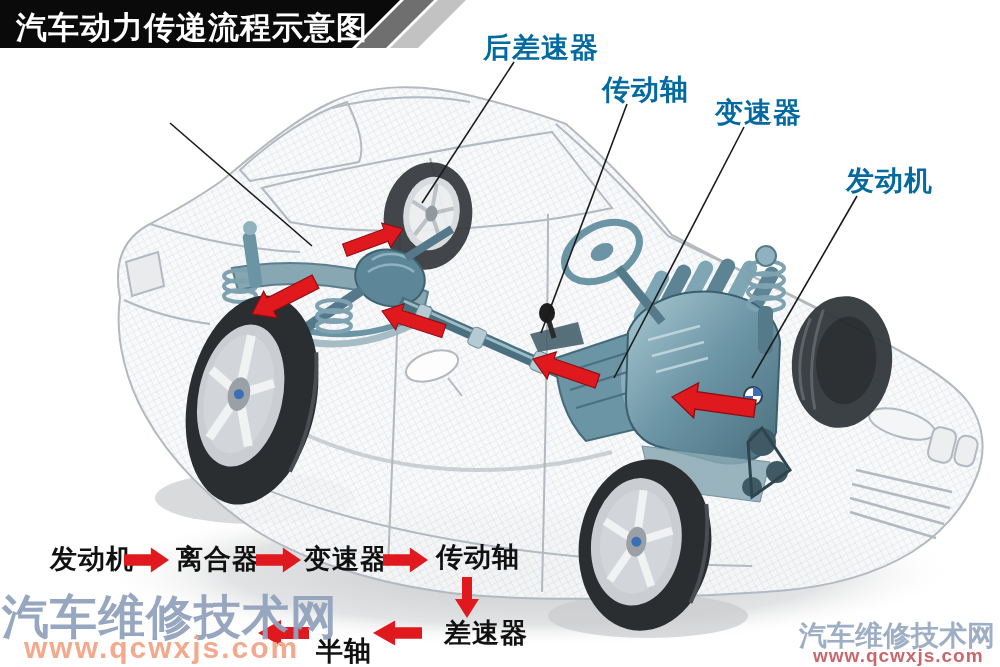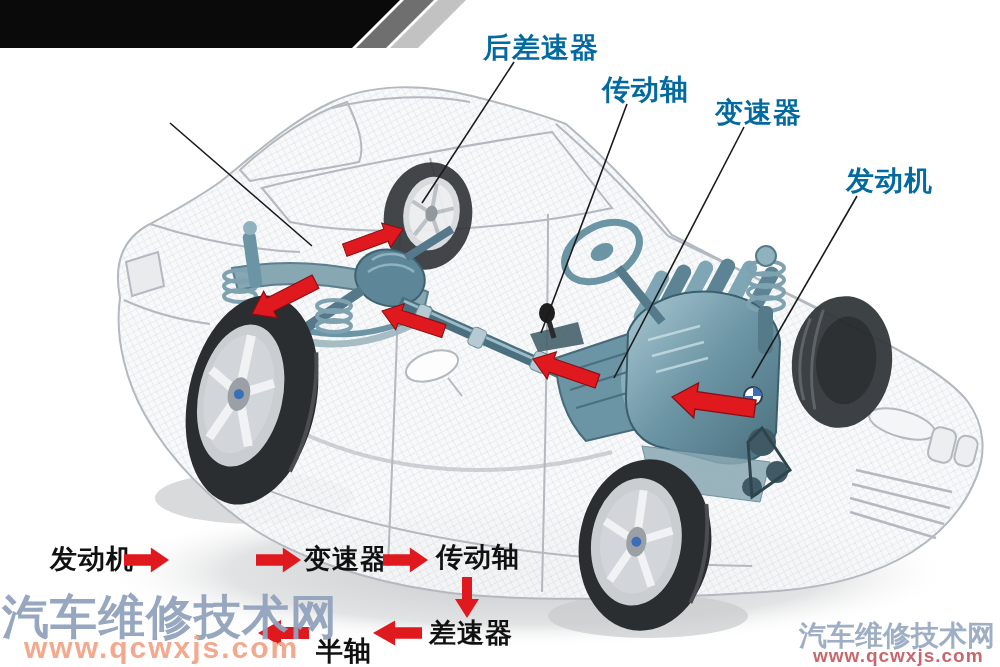--- a/index.html
+++ b/index.html
@@ -275,50 +275,52 @@
       <line x1="857" y1="196" x2="752" y2="378"></line>
       <line x1="170" y1="123" x2="312" y2="246"></line>
     </g>
   </svg>
 
   <svg class="abs" style="left:0;top:0" width="500" height="50" viewBox="0 0 500 50">
     <polygon points="0,0 400,0 352,48 0,48" fill="#0a0a0a"></polygon>
     <polygon points="404,0 434,0 386,48 356,48" fill="#6f6f6f"></polygon>
     <polygon points="438,0 466,0 418,48 390,48" fill="#c2c2c2"></polygon>
   </svg>
+  <div id="title-text">汽车动力传递流程示意图</div>
 
   <div class="callout" style="left:483px;top:29px">后差速器</div>
   <div class="callout" style="left:602px;top:71px">传动轴</div>
   <div class="callout" style="left:715px;top:94px">变速器</div>
   <div class="callout" style="left:846px;top:162px">发动机</div>
 
   <div class="flow-item" style="left:50px;top:541px">发动机</div>
   <svg class="abs" style="left:124px;top:546px" width="46" height="28" viewBox="0 0 48 28">
     <polygon points="0,8 28,8 28,1 47,14 28,27 28,20 0,20" fill="#e0191f"></polygon>
   </svg>
+  <div class="flow-item" style="left:176px;top:541px">离合器</div>
   <svg class="abs" style="left:256px;top:546px" width="46" height="28" viewBox="0 0 48 28">
     <polygon points="0,8 28,8 28,1 47,14 28,27 28,20 0,20" fill="#e0191f"></polygon>
   </svg>
   <div class="flow-item" style="left:304px;top:541px">变速器</div>
   <svg class="abs" style="left:383px;top:546px" width="46" height="28" viewBox="0 0 48 28">
     <polygon points="0,8 28,8 28,1 47,14 28,27 28,20 0,20" fill="#e0191f"></polygon>
   </svg>
   <div class="flow-item" style="left:436px;top:539px">传动轴</div>
 
   <svg class="abs" style="left:454px;top:577px" width="26" height="42" viewBox="0 0 26 42">
     <polygon points="8,0 18,0 18,22 25,22 13,41 1,22 8,22" fill="#e0191f"></polygon>
   </svg>
 
   <svg class="abs" style="left:257px;top:620px" width="52" height="26" viewBox="0 0 52 26">
     <polygon points="52,7 24,7 24,0 1,13 24,26 24,19 52,19" fill="#e0191f"></polygon>
   </svg>
   <div class="flow-item" style="left:316px;top:633px">半轴</div>
   <svg class="abs" style="left:372px;top:620px" width="50" height="26" viewBox="0 0 52 26">
     <polygon points="52,7 24,7 24,0 1,13 24,26 24,19 52,19" fill="#e0191f"></polygon>
   </svg>
-  <div class="flow-item" style="left:429px;top:615px">差速器</div>
+  <div class="flow-item" style="left:444px;top:615px">差速器</div>
 
   <div class="wm-cn-left">汽车维修技术网</div>
   <div class="wm-url-left">www.qcwxjs.com</div>
   <div class="wm-cn-right">汽车维修技术网</div>
   <div class="wm-url-right">www.qcwxjs.com</div>
 
 </div>
 
 </body></html>

